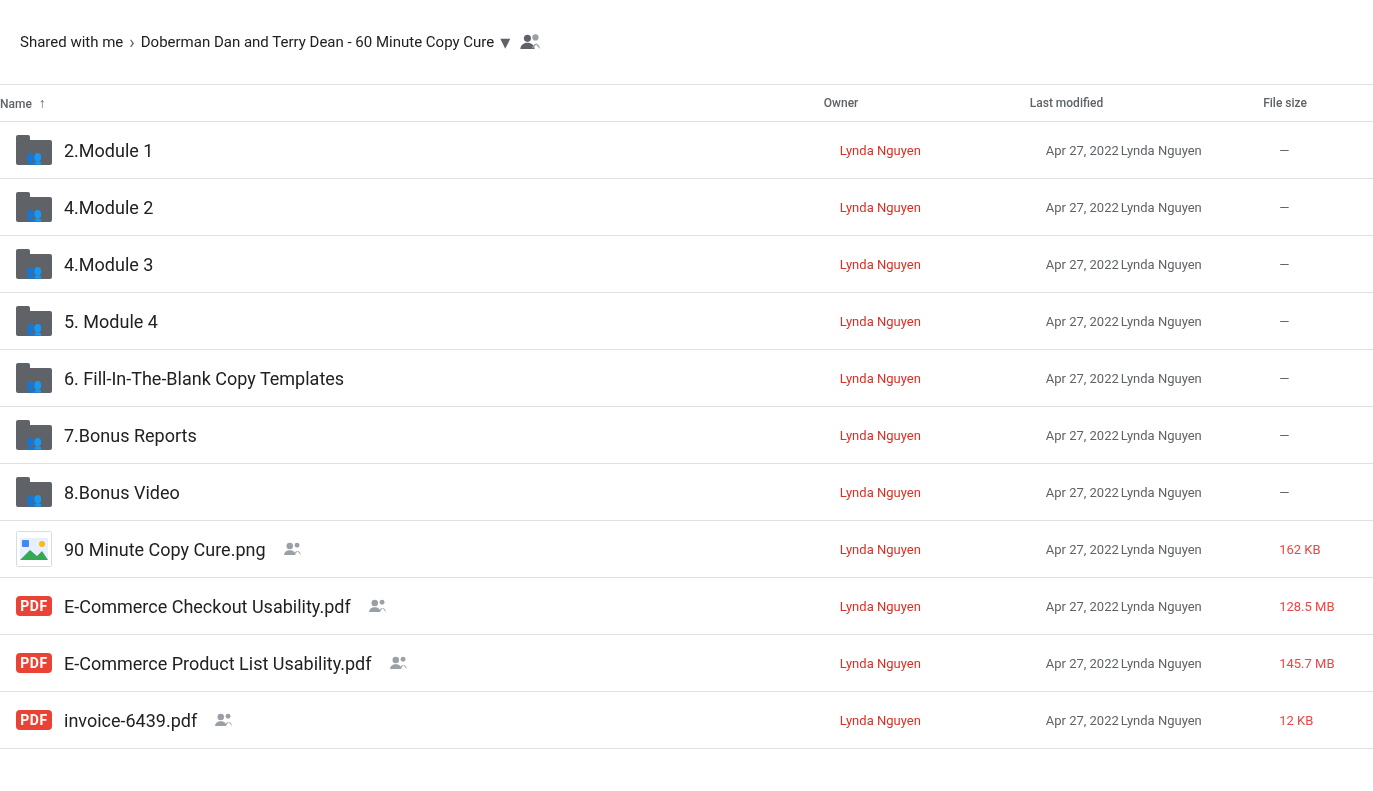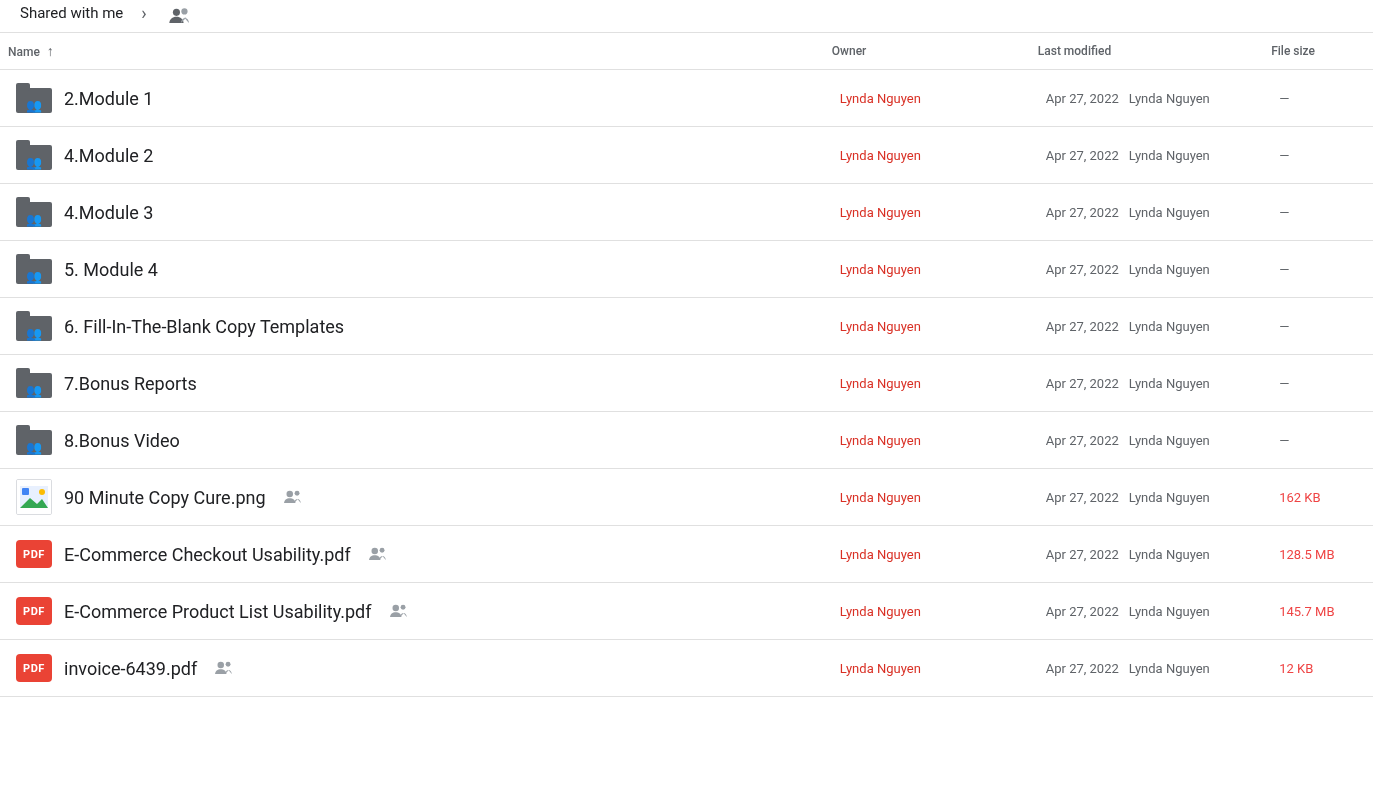--- a/index.html
+++ b/index.html
@@ -6,22 +6,23 @@
     body {
       font-family: 'Google Sans', Roboto, Arial, sans-serif;
       font-size: 14px;
       color: #202124;
       background: #fff;
     }
 
     
     .breadcrumb {
       display: flex;
-      padding: 4px 20px;
-      gap: 18px;
+      align-items: center;
+      padding: 30px 20px;
+      gap: 6px;
       border-bottom: 1px solid #e0e0e0;
     }
     .breadcrumb-link {
       color: #202124;
       font-size: 15px;
       cursor: pointer;
       white-space: nowrap;
     }
     .breadcrumb-chevron {
       color: #5f6368;
@@ -50,21 +51,21 @@
 
     
     .file-table {
       width: 100%;
       border-collapse: collapse;
     }
     .file-table thead tr {
       border-bottom: 1px solid #e0e0e0;
     }
     .file-table thead th {
-      padding: 10px 8px;
+      padding: 10px 0;
       text-align: left;
       font-size: 12px;
       font-weight: 500;
       color: #5f6368;
       white-space: nowrap;
     }
     .col-name { width: 60%; }
     .col-owner { width: 15%; }
     .col-modified { width: 17%; }
     .col-size { width: 8%; }
@@ -119,28 +120,28 @@
       display: flex;
       align-items: center;
       justify-content: center;
       padding: 2px;
     }
     .png-icon .icon-top svg { width: 28px; height: 22px; }
 
     
     .pdf-icon-box {
       width: 36px;
-      height: 28px;
+      height: 20px;
       background: #ea4335;
       border-radius: 4px;
       display: flex;
       align-items: center;
       justify-content: center;
       color: #fff;
-      font-size: 11px;
+      font-size: 14px;
       font-weight: 700;
       letter-spacing: 0.5px;
     }
 
     .file-name-text {
       font-size: 18px;
       color: #202124;
     }
 
     .shared-icon-inline {
@@ -151,39 +152,43 @@
     }
 
     .owner-text {
       font-size: 13px;
       color: #d93025;
     }
 
     .modified-cell {
       display: flex;
       align-items: center;
-      gap: 10px;
+      gap: 2px;
       font-size: 13px;
     }
     .modified-date { color: #5f6368; }
     .modified-by { color: #5f6368; }
 
     .size-text {
       font-size: 13px;
       color: #ef4444;
     }
 
     .dash { color: #5f6368; }
   </style>
 </head>
 <body>
 
 <div class="breadcrumb">
   <span class="breadcrumb-link">Shared with me</span>
   <span class="breadcrumb-chevron">›</span>
+  <span class="breadcrumb-current">
+    <span>Doberman Dan and Terry Dean - 60 Minute Copy Cure</span>
+    <span class="breadcrumb-dropdown-icon">▾</span>
+  </span>
   <span class="breadcrumb-people-icon">
     <svg width="22" height="16" viewBox="0 0 24 18" fill="none" xmlns="http://www.w3.org/2000/svg">
       <circle cx="8" cy="6" r="4" fill="#5f6368"></circle>
       <path d="M0 18c0-4 3.6-7 8-7s8 3 8 7" fill="#5f6368"></path>
       <circle cx="17" cy="5" r="3.5" fill="#9aa0a6"></circle>
       <path d="M13 18c0-3.5 2.7-6 6-6" stroke="#9aa0a6" stroke-width="0" fill="#9aa0a6"></path>
       <path d="M22 18c0-3.3-2.2-6-5-6" fill="#9aa0a6"></path>
     </svg>
   </span>
 </div>

